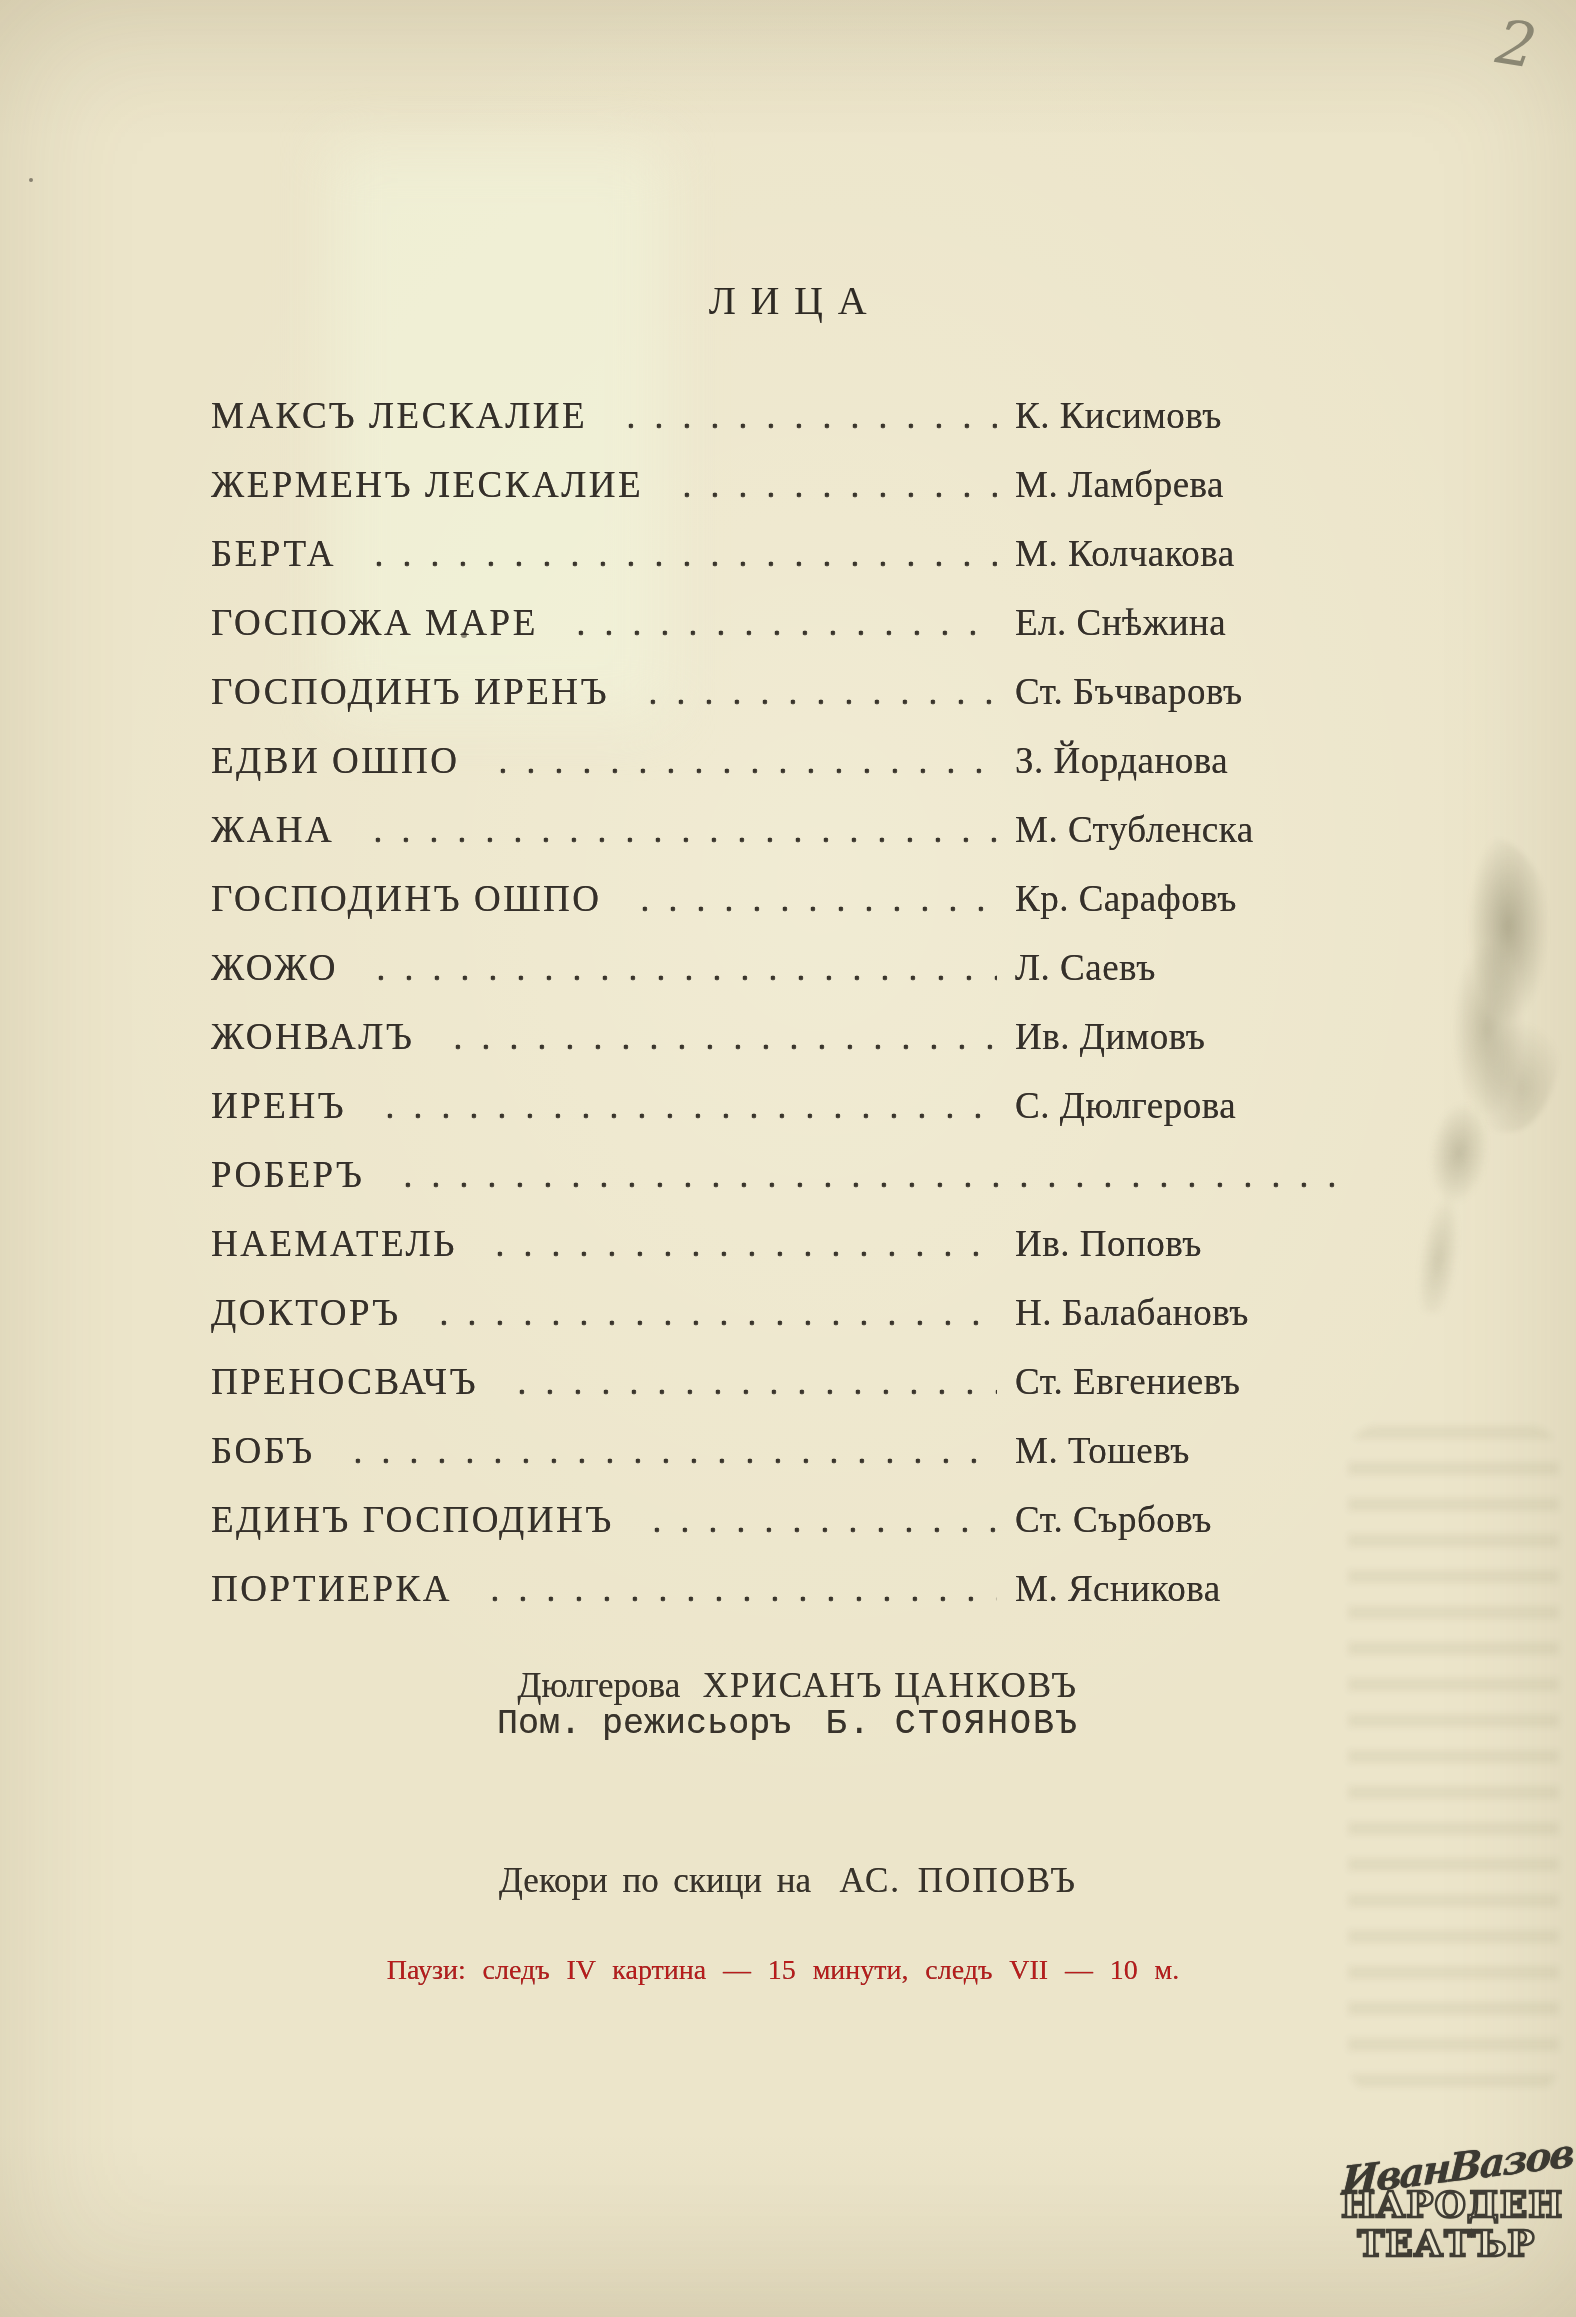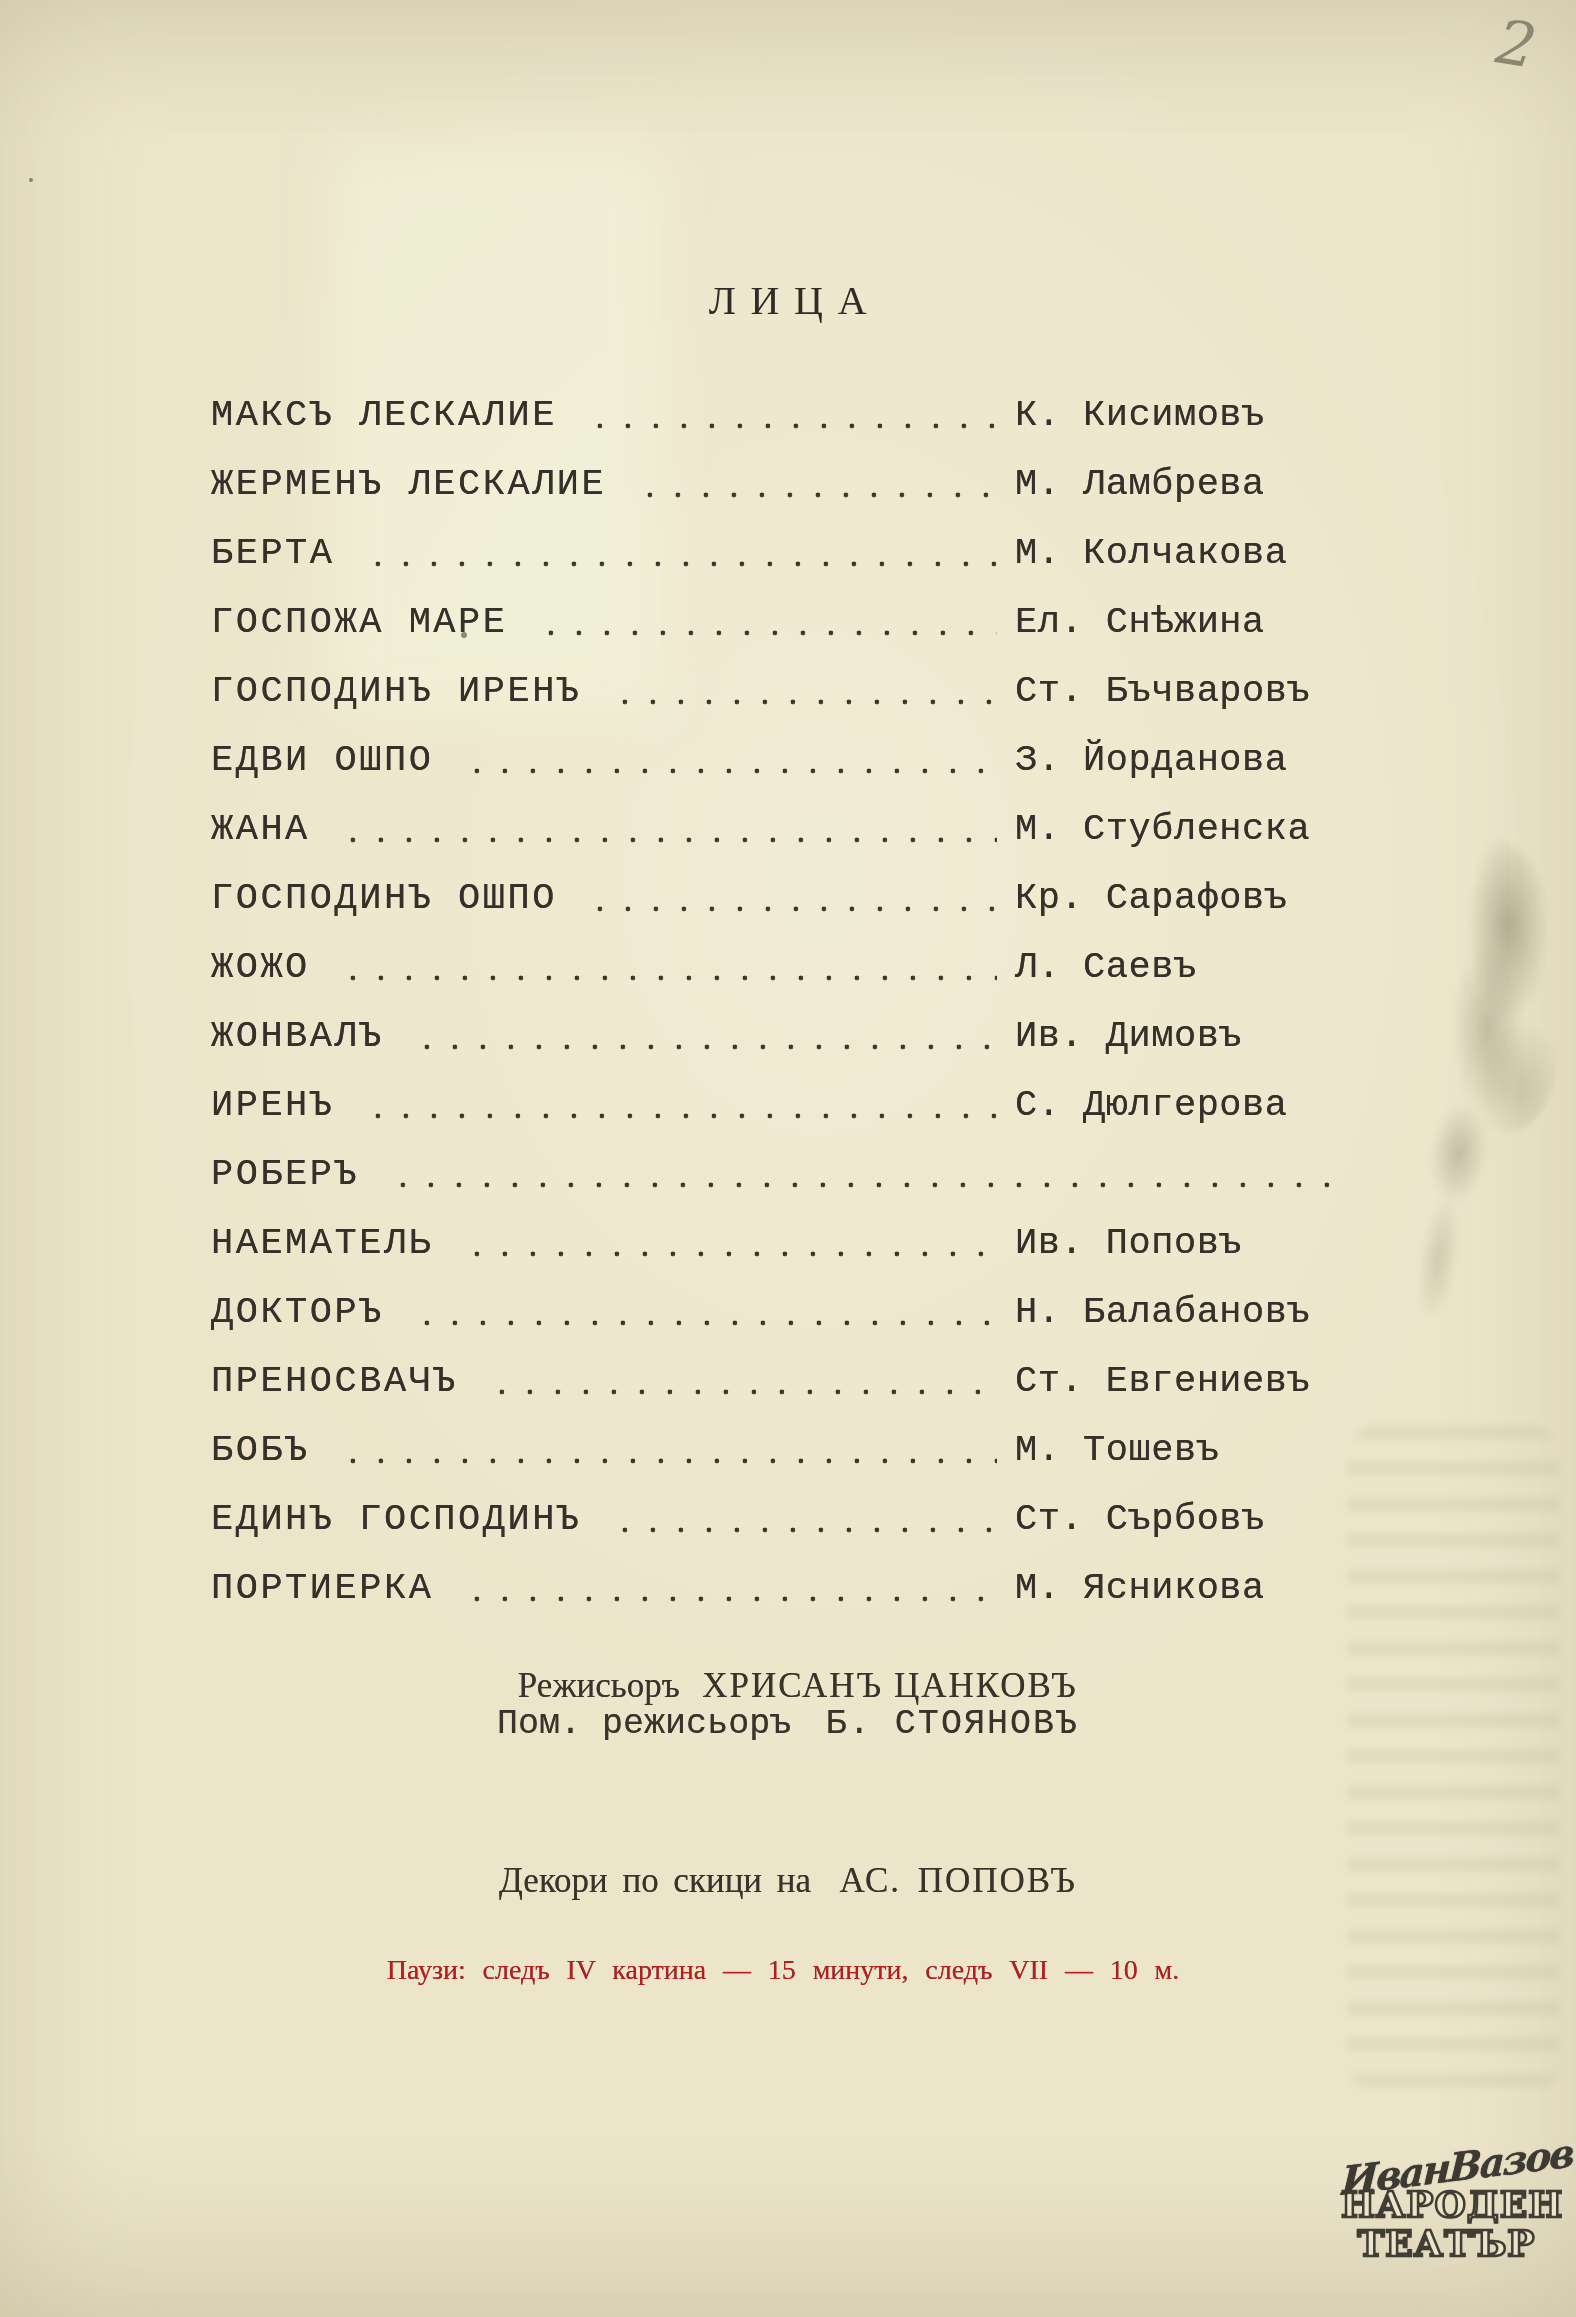--- a/index.html
+++ b/index.html
@@ -56,21 +56,21 @@
     font-family:"DejaVu Serif", serif;font-style:italic;
     font-size:61px;color:#8b8773;
     transform:rotate(9deg);
   }
   .doc-title{
     position:absolute;left:0;right:0;top:277px;
     text-align:center;padding-left:14px;
     font-size:40px;letter-spacing:14.7px;color:#2f2b25;
   }
   .cast{
-    position:absolute;left:211px;top:372px;width:1159px;font-family:Liberation Mono, monospace;
+    position:absolute;left:211px;top:372px;width:1159px;
   }
   .cast-row{
     display:flex;align-items:baseline;
     height:69px;box-sizing:border-box;padding-top:21.6px;
     white-space:nowrap;
   }
   .cast-role{
     font-size:37px;letter-spacing:2.5px;color:#35302a;
     flex:0 0 auto;padding-right:25.5px;
     text-shadow:0 0 0.5px rgba(53,48,42,.8);
@@ -224,21 +224,21 @@
       <span class="cast-actor">Ст. Сърбовъ</span>
     </div>
     <div class="cast-row">
       <span class="cast-role">ПОРТИЕРКА</span>
       <span class="dots"></span>
       <span class="cast-actor">М. Ясникова</span>
     </div>
   </div>
 
 <div class="credit-line credit-director">
-  <span style="margin-right: 13.7px;">Режисьоръ</span>
+  <span style="margin-right: 13.7px;">Дюлгерова</span>
   <span class="credit-name">ХРИСАНЪ ЦАНКОВЪ</span>
 </div>
 <div class="credit-line credit-assistant">
   <span style="margin-right: 13.7px;">Пом. режисьоръ</span>
   <span class="credit-name">Б. СТОЯНОВЪ</span>
 </div>
 <div class="credit-line credit-decor">
   <span style="margin-right: 13.7px;">Декори по скици на</span>
   <span class="credit-name">АС. ПОПОВЪ</span>
 </div>

